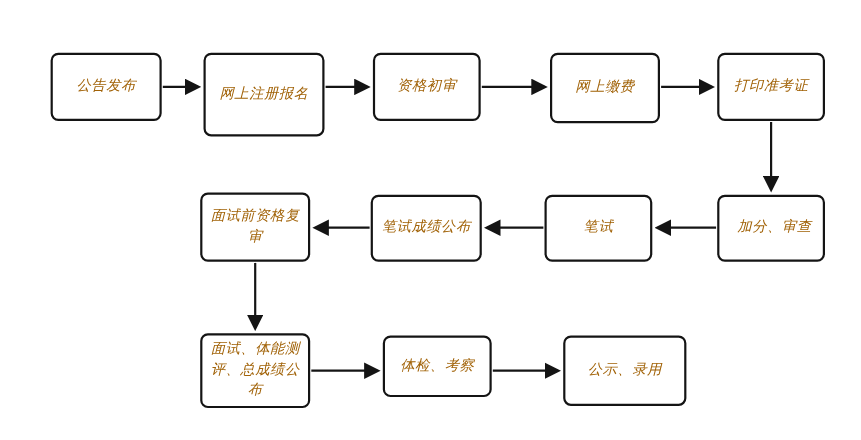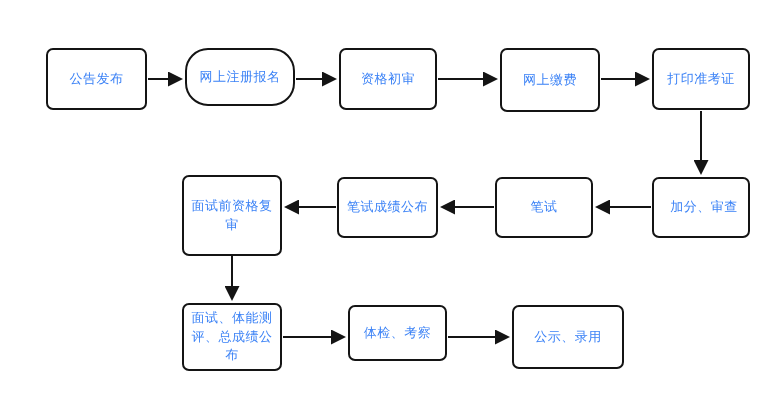--- a/index.html
+++ b/index.html
@@ -20,37 +20,38 @@
   .node {
     position: absolute;
     box-sizing: border-box;
     background: #ffffff;
     border: 2px solid #141414;
     border-radius: 7px;
     display: flex;
     align-items: center;
     justify-content: center;
     text-align: center;
-    color: #3b82f6;
+    color: #a16207;
     font-size: 13px;
     letter-spacing: 0.5px;
     line-height: 1.45;
     padding: 3px 6px;
+    font-style: italic;
   }
   
   .n0  { left: 46px;  top: 48px;  width: 101px; height: 62px; }
-  .n1  { left: 185px; top: 48px;  width: 110px; height: 58px; border-radius: 23px; }
+  .n1  { left: 185px; top: 48px;  width: 110px; height: 76px; }
   .n2  { left: 339px; top: 48px;  width: 98px;  height: 62px; }
   .n3  { left: 500px; top: 48px;  width: 100px; height: 64px; }
   .n4  { left: 652px; top: 48px;  width: 98px;  height: 62px; }
   
   .n5  { left: 652px; top: 177px; width: 98px;  height: 61px; padding-left: 12px; }
   .n6  { left: 495px; top: 177px; width: 98px;  height: 61px; }
   .n7  { left: 337px; top: 177px; width: 101px; height: 61px; }
-  .n8  { left: 182px; top: 175px; width: 100px; height: 81px; }
+  .n8  { left: 182px; top: 175px; width: 100px; height: 63px; }
   
   .n9  { left: 182px; top: 303px; width: 100px; height: 68px; }
   .n10 { left: 348px; top: 305px; width: 99px;  height: 56px; }
   .n11 { left: 512px; top: 305px; width: 112px; height: 64px; }
   .edges line { stroke: #141414; stroke-width: 2; }
 </style>
 </head>
 <body>
 
 <div class="canvas">

